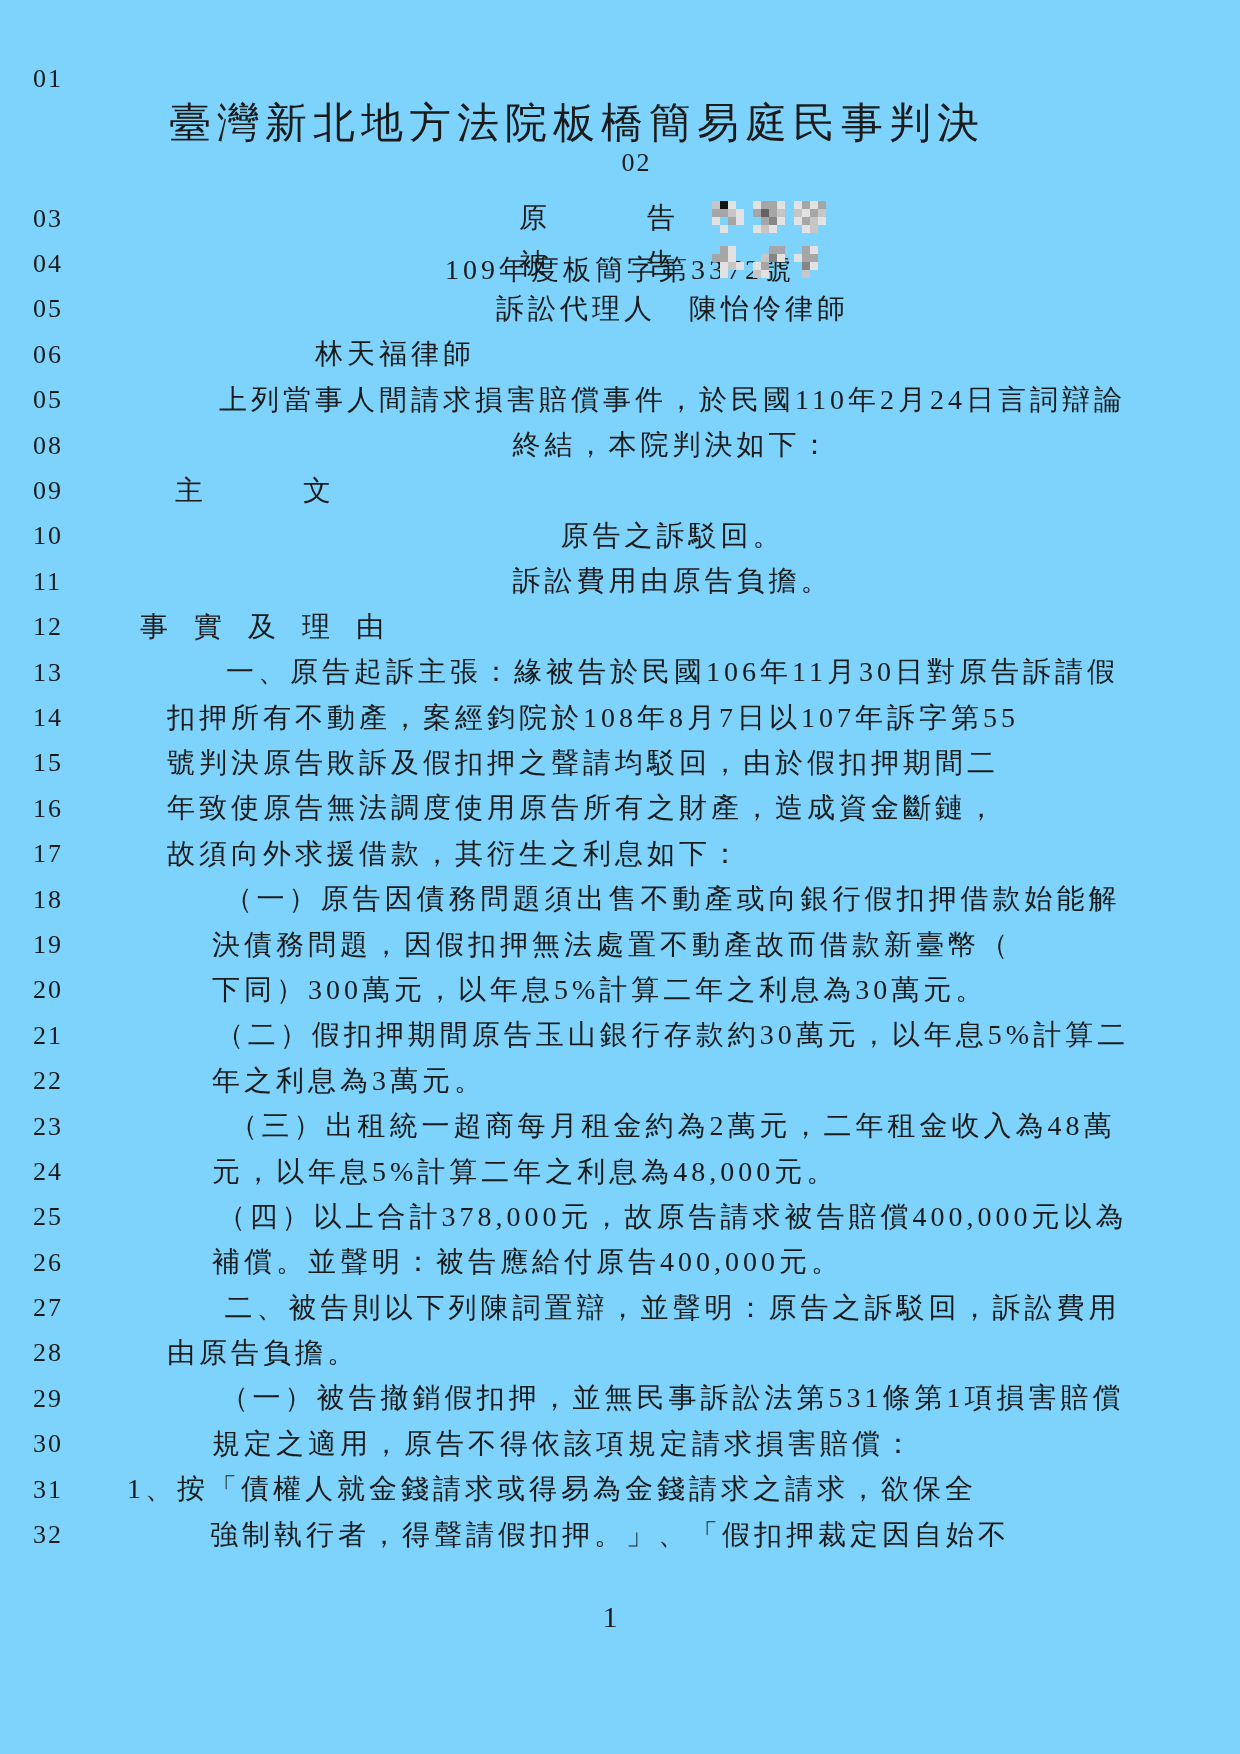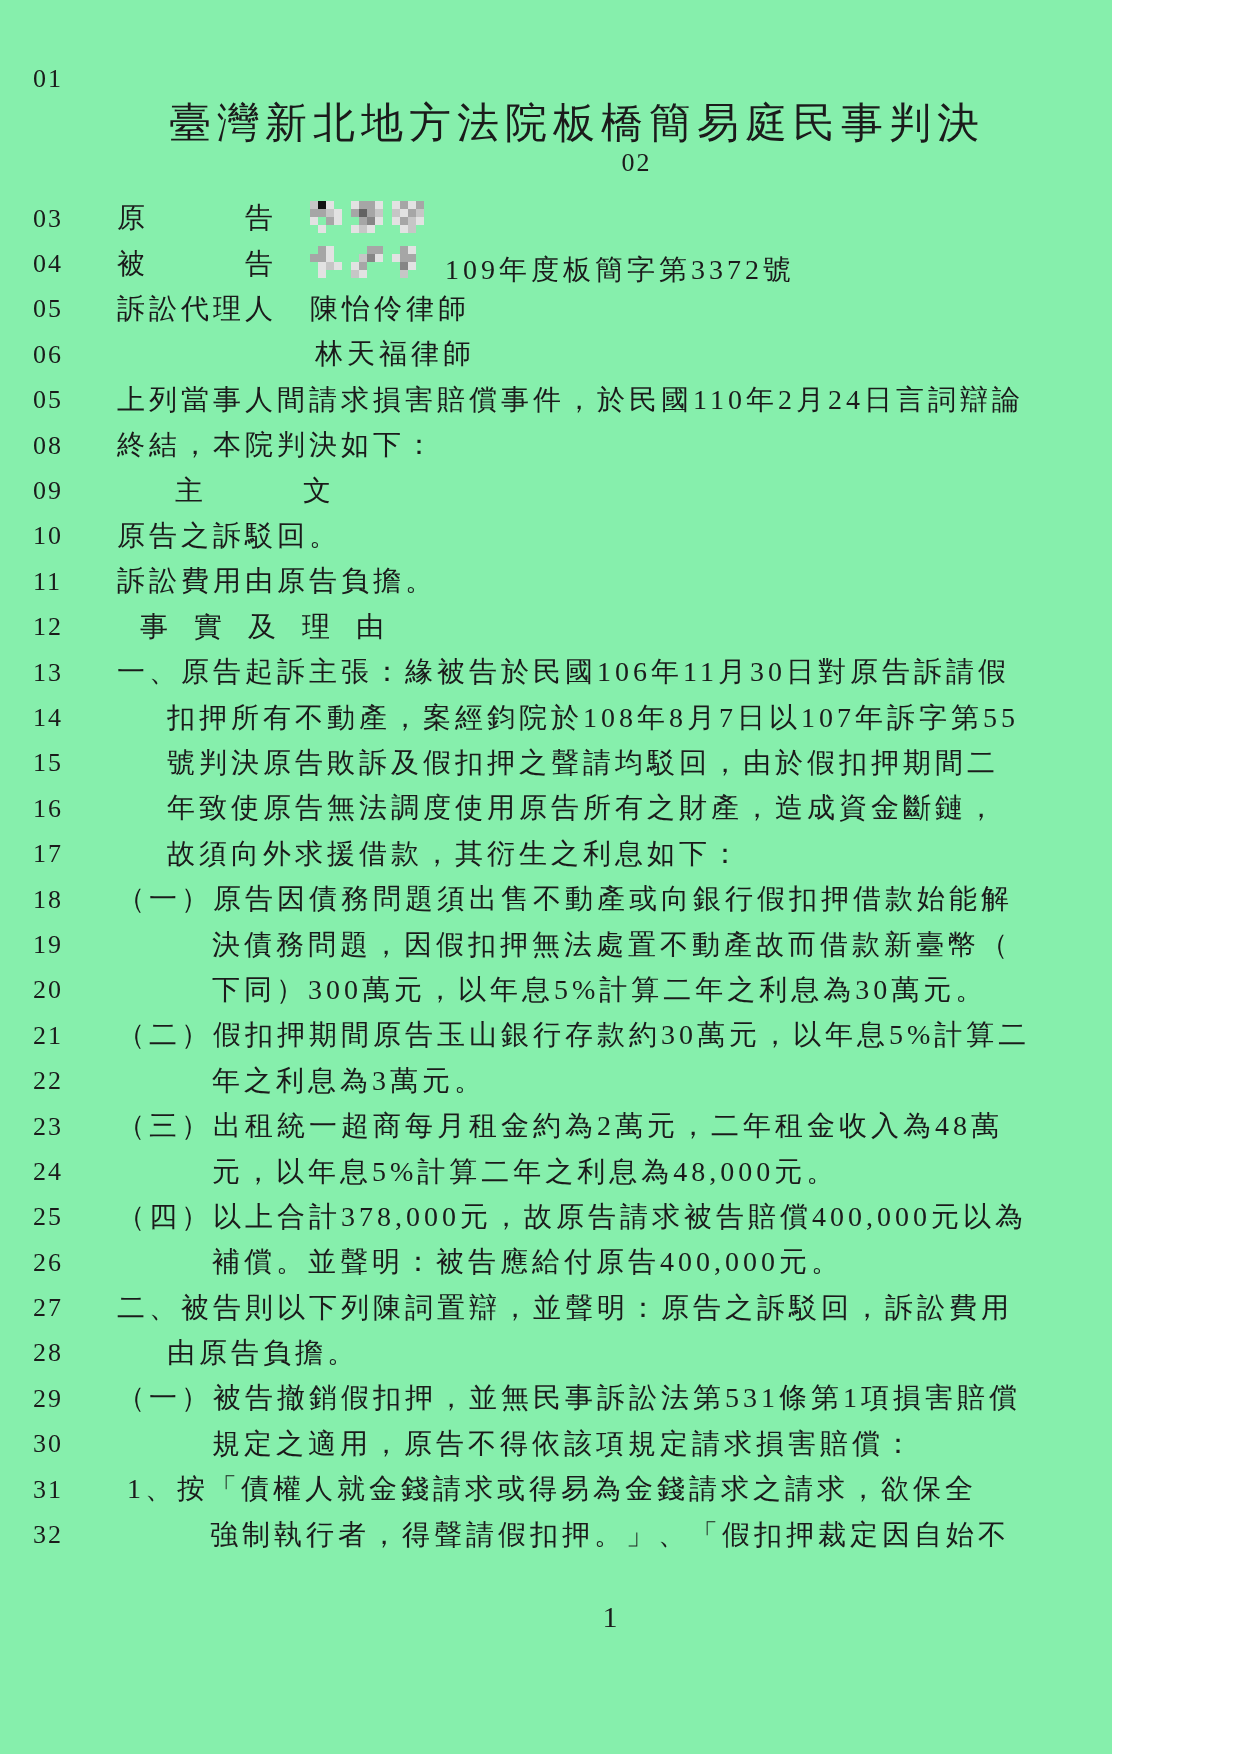--- a/index.html
+++ b/index.html
@@ -1,17 +1,17 @@
 <!DOCTYPE html>
 <html><head>
 <meta charset="utf-8">
 <style>
   html,body { margin:0; padding:0; background:#ffffff; }
   .page {
-    position:relative; width:1112px; height:1754px; background:#86efac;
+    position:relative; width:1240px; height:1754px; background:#7dd3fc;
     font-family:"Liberation Serif","DejaVu Serif",serif; color:#1b1b1b;
     overflow:hidden;
   }
   .rows { position:absolute; top:62px; left:0; width:1240px; }
   .row { display:flex; align-items:center; height:45.4px; }
   .row-title { height:88px; align-items:flex-end; }
   .row-title .lineno { align-self:flex-start; padding-top:4px; }
   .row-caseno { height:46px;flex-direction:column; }
   .lineno {
     flex:0 0 105px; box-sizing:border-box; padding-left:33px;
@@ -20,21 +20,21 @@
   .content {
     flex:1 1 auto; font-size:28px; letter-spacing:4px; line-height:1.1;
     white-space:pre;
   }
   .title-text {
     display:block; width:944px; text-align:center;
     font-size:42px; letter-spacing:6px; padding-bottom:4px; white-space:pre;
   }
   .caseno-text { display:block; width:944px; text-align:center; }
   
-  .i0 { margin-left:12px; }
+  .i0 { margin-left:0;text-align:center; }
   .i1 { margin-left:62px; }   
   .i2 { margin-left:107px; }  
   .i3 { margin-left:22px; }   
   .i4 { margin-left:105px; }  
   .ih1 { margin-left:70px; }  
   .ih2 { margin-left:35px; }  
   .i5 { margin-left:210px; }  
   .ngap { display:inline-block; width:33px; }
   
   .mosaic { display:inline-flex; gap:9px; vertical-align:middle; margin-top:-8px; }

